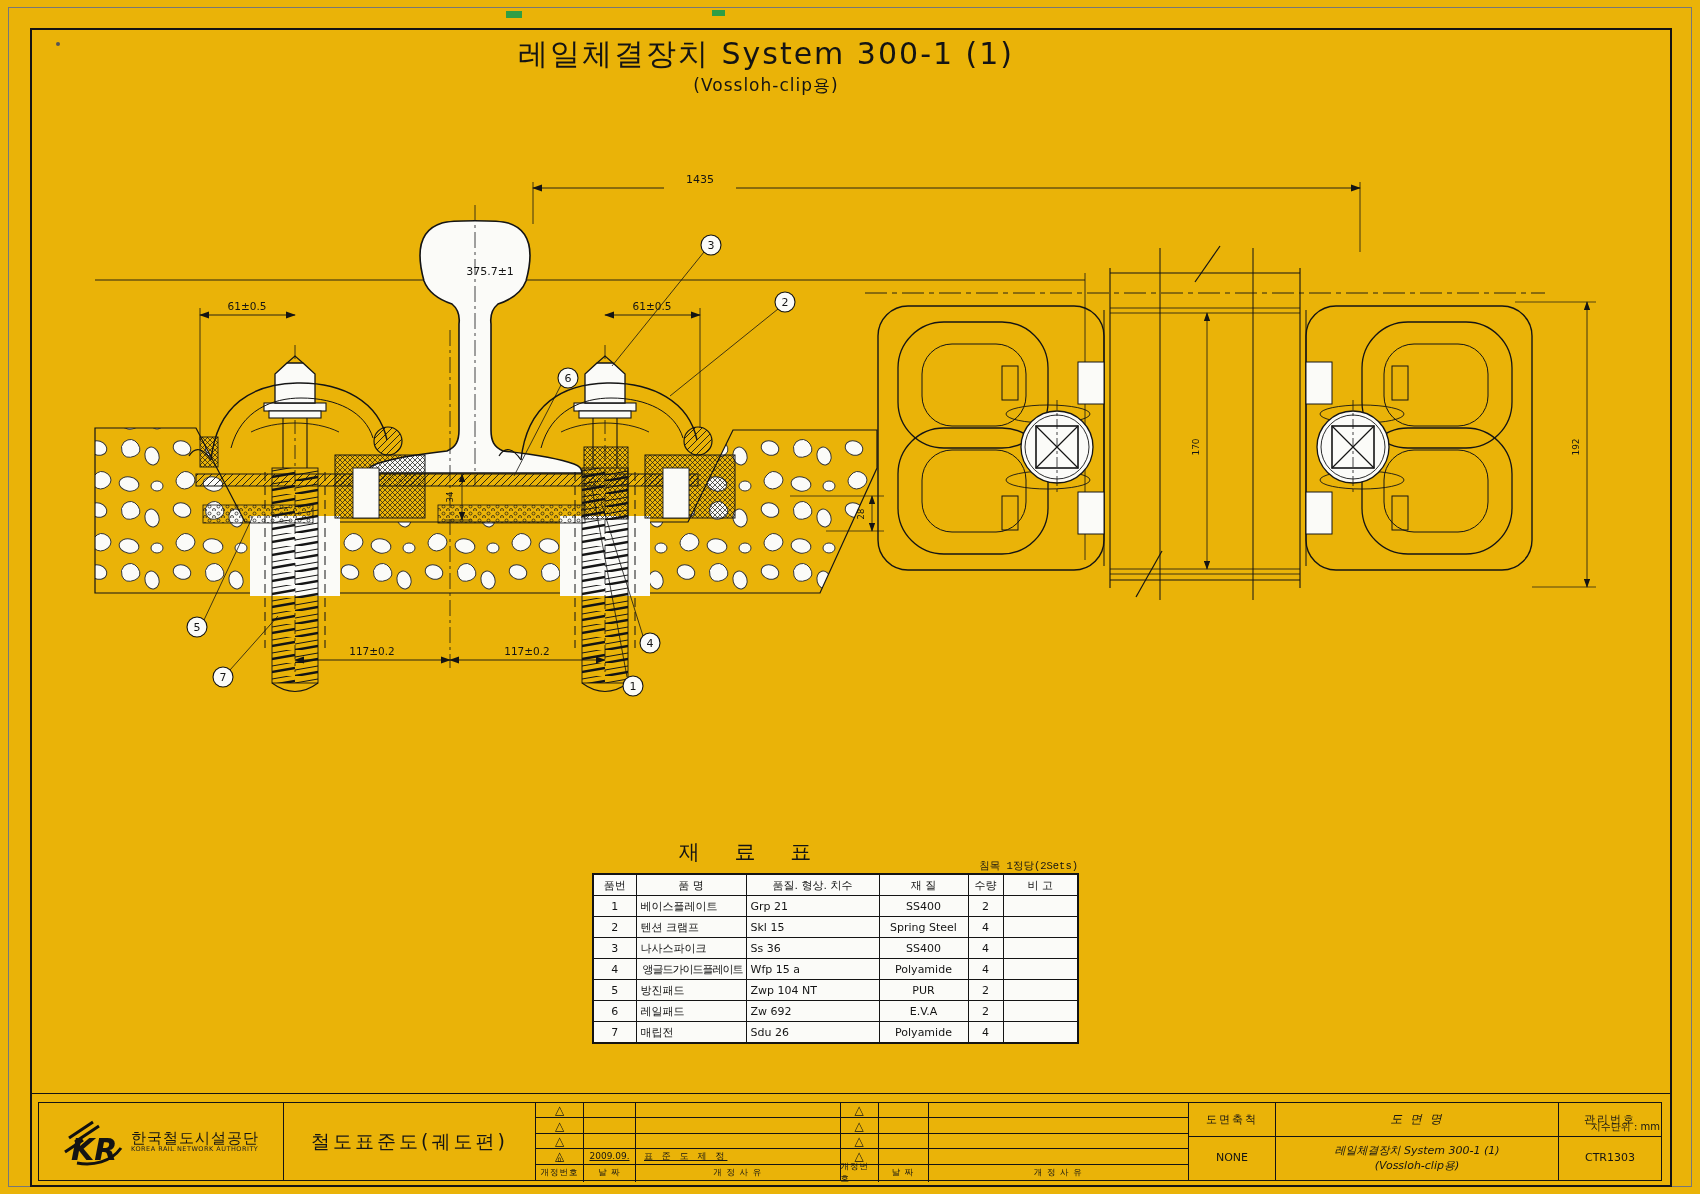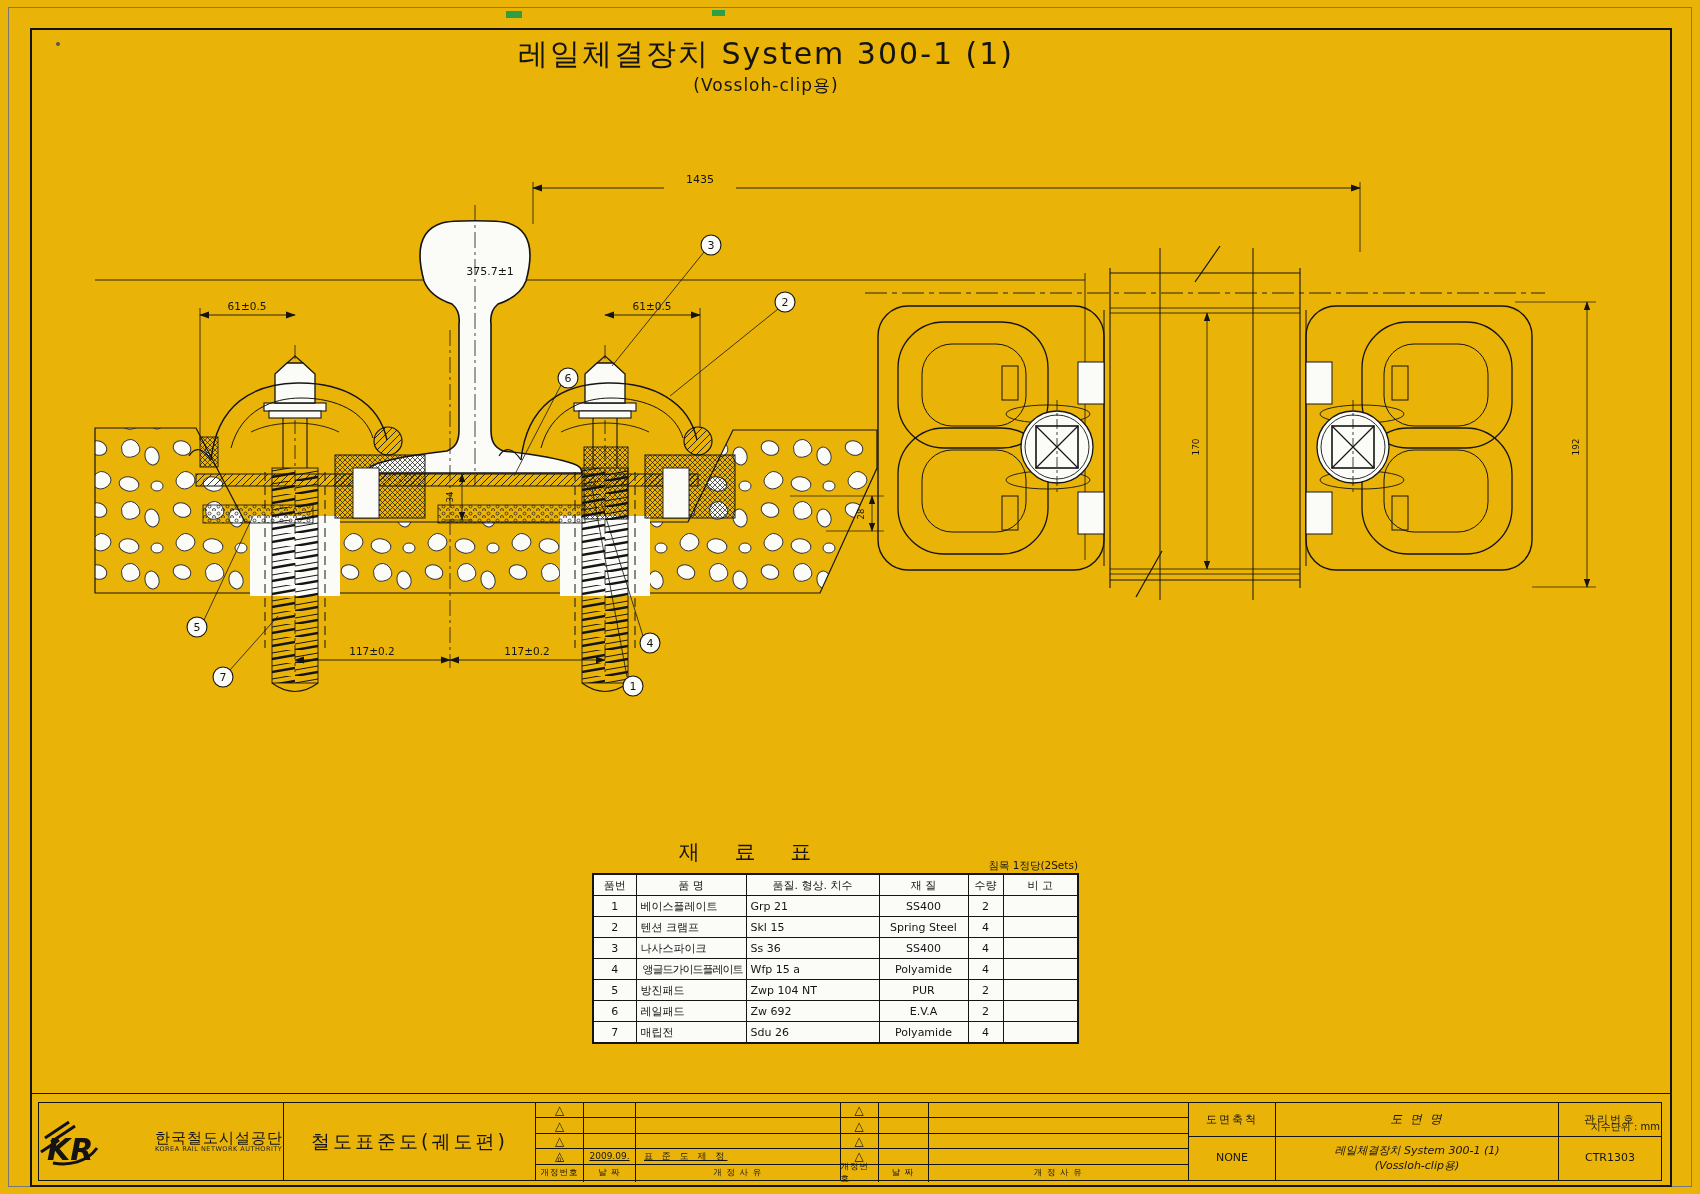--- a/index.html
+++ b/index.html
@@ -17,21 +17,21 @@
   .unit-note{font-size:10px;white-space:nowrap;transform:translateX(-100%);}
   table.materials{border-collapse:collapse;table-layout:fixed;background:#fbfbf8;}
   table.materials td,table.materials th{border:1px solid #141414;font-size:11px;font-weight:normal;
     padding:0 4px;height:20px;overflow:hidden;white-space:nowrap;}
   table.materials{border:2px solid #141414;}
   td.c{text-align:center;} td.l{text-align:left;padding-left:12px;}
   
   .tblock{position:absolute;left:38px;top:1102px;width:1624px;height:79px;
     border:1.5px solid #141414;display:flex;box-sizing:border-box;}
   .tb-cell{border-right:1.5px solid #141414;box-sizing:border-box;height:100%;position:relative;}
-  .logo-cell{width:245px;display:flex;align-items:center;justify-content:space-between;gap:6px;}
+  .logo-cell{width:245px;display:flex;align-items:center;justify-content:center;gap:6px;}
   .org-kr{display:flex;flex-direction:column;line-height:1.1;}
   .org-name{font-size:15px;font-weight:normal;letter-spacing:1px;}
   .org-sub{font-size:6.5px;letter-spacing:.5px;color:#222;}
   .doctype-cell{width:252px;display:flex;align-items:center;justify-content:center;
     font-size:19px;letter-spacing:3px;}
   .rev-cell{width:653px;display:flex;}
   .rev-half{display:grid;grid-template-rows:repeat(4,15.4px) 17px;box-sizing:border-box;height:100%;}
   .rev-left{width:305px;grid-template-columns:48px 52px 1fr;border-right:1.5px solid #141414;}
   .rev-right{width:348px;grid-template-columns:38px 50px 1fr;}
   .rv{border-right:1px solid #141414;border-bottom:1px solid #141414;font-size:8.5px;
@@ -237,21 +237,21 @@
       <line x1="1207" y1="313" x2="1207" y2="569" stroke="#141414" stroke-width="0.8" marker-start="url(#arw)" marker-end="url(#arw)"></line>
       <text x="1199" y="447" text-anchor="middle" font-size="9" transform="rotate(-90 1199 447)">170</text>
       <line x1="1515" y1="302" x2="1596" y2="302" stroke="#141414" stroke-width="0.7"></line>
       <line x1="1532" y1="587" x2="1596" y2="587" stroke="#141414" stroke-width="0.7"></line>
       <line x1="1587" y1="302" x2="1587" y2="587" stroke="#141414" stroke-width="0.8" marker-start="url(#arw)" marker-end="url(#arw)"></line>
       <text x="1579" y="447" text-anchor="middle" font-size="9" transform="rotate(-90 1579 447)">192</text>
     </g>
   </svg>
 
   <div class="abs ctr mat-title" style="left:752px;top:838px;">재 료 표</div>
-  <div class="abs mat-note" style="left:1078px;top:859px;">침목 1정당(2Sets)</div>
+  <div class="abs mat-note" style="left:1078px;top:859px;font-family:Liberation Mono, monospace;">침목 1정당(2Sets)</div>
 
   <table class="materials abs" style="left:592px;top:873px;width:485px;">
     <colgroup>
       <col style="width:43px">
         <col style="width:110px">
         <col style="width:133px">
       <col style="width:89px">
         <col style="width:35px">
         <col style="width:75px">
     </colgroup>

